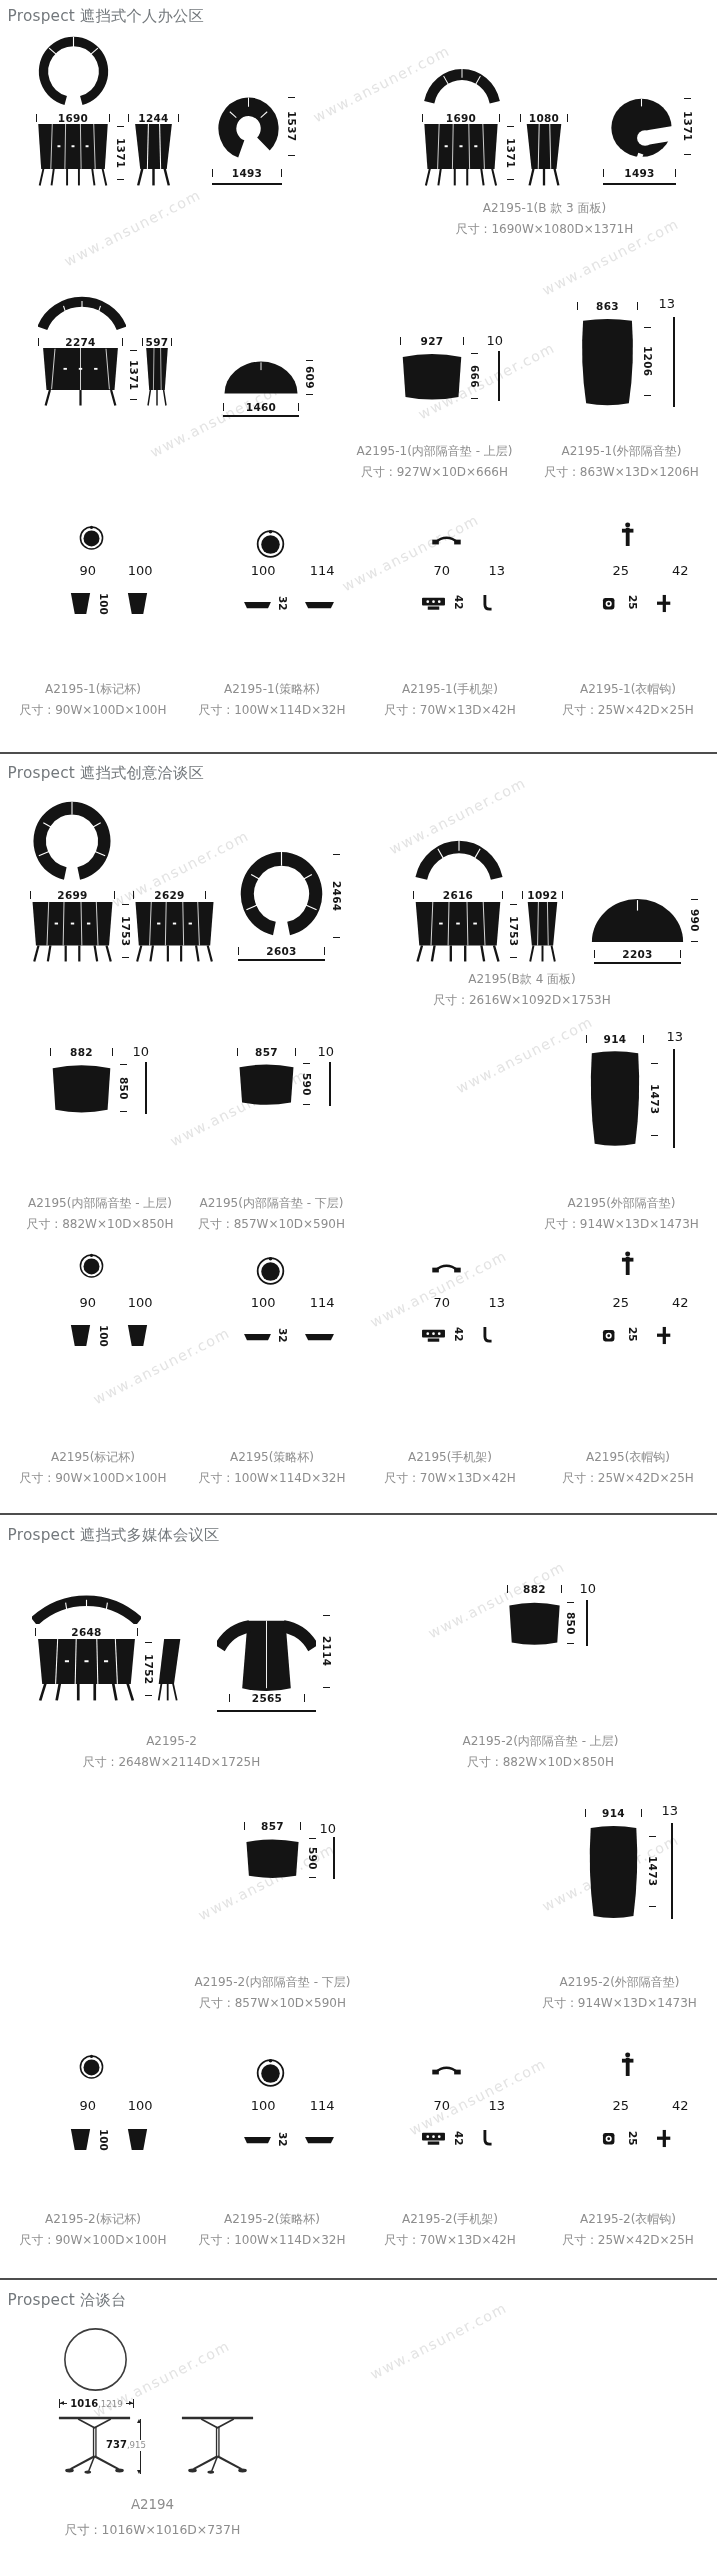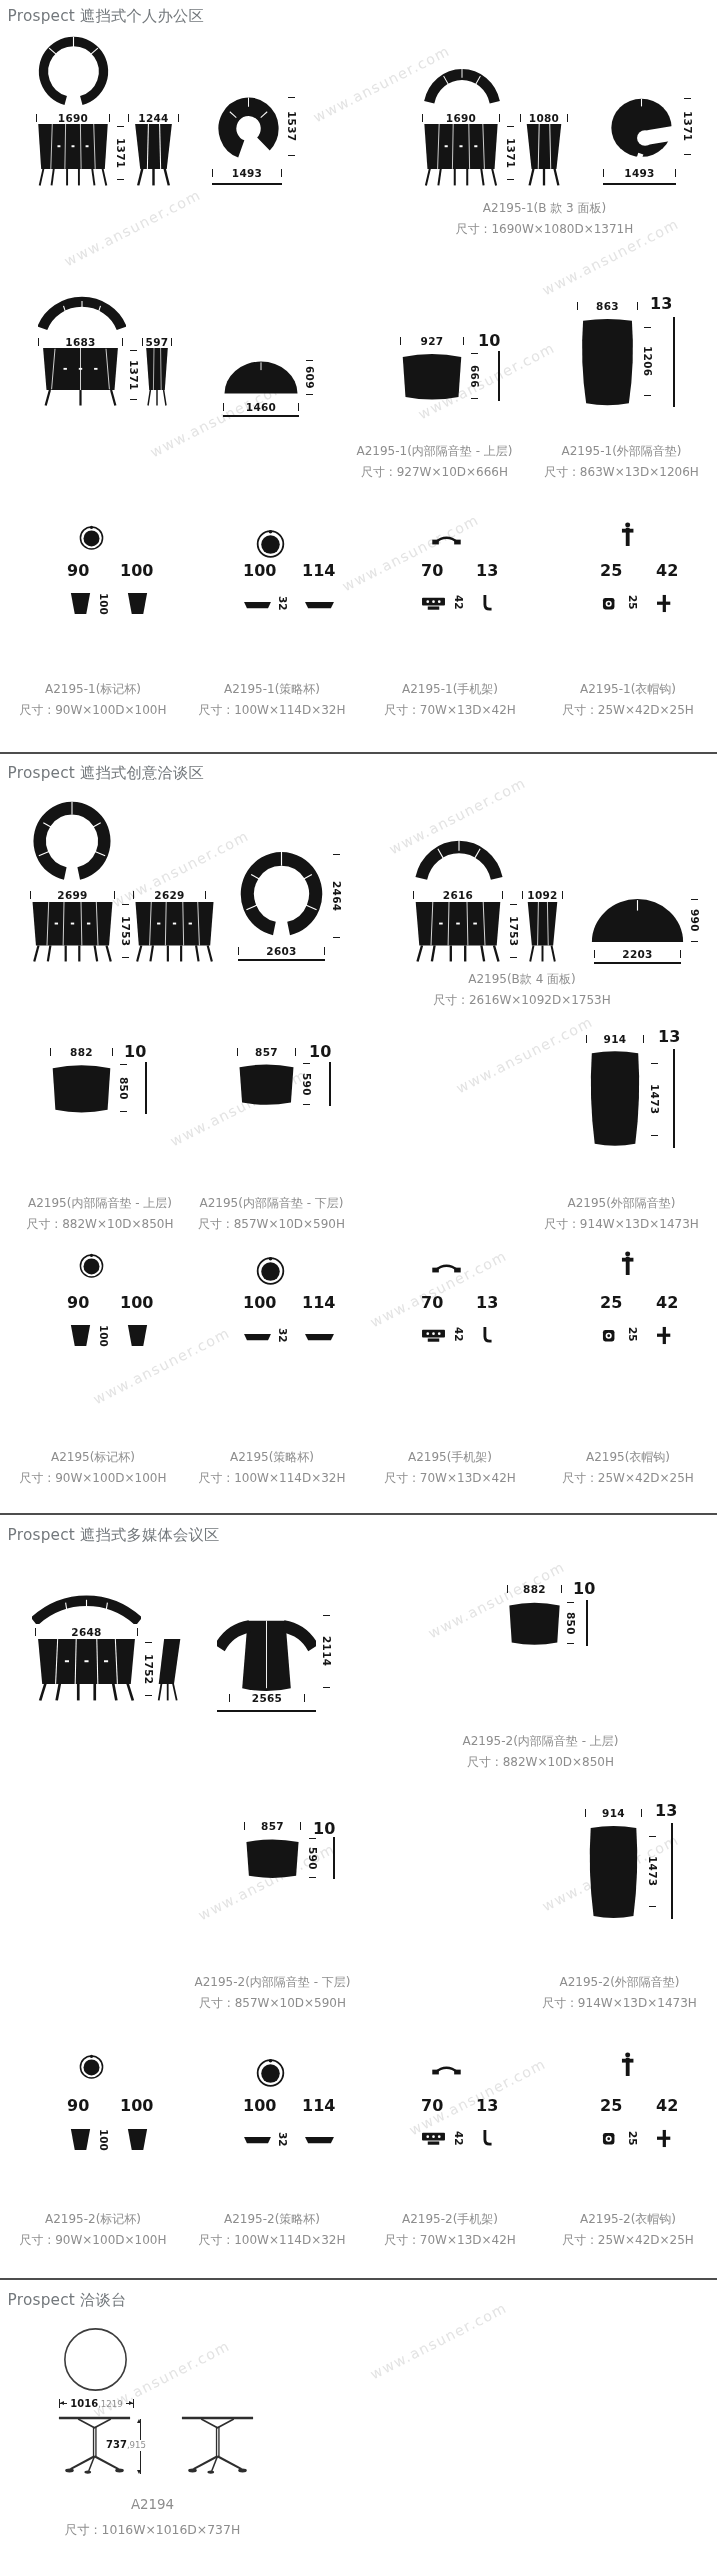--- a/index.html
+++ b/index.html
@@ -8,21 +8,21 @@
   .sec-title{position:absolute;font-size:15.3px;color:#73787c;letter-spacing:0.2px;z-index:3;white-space:nowrap;}
   .divider{position:absolute;left:0;width:717px;height:1.9px;background:#4d4d4d;z-index:3;}
   .draw{position:absolute;z-index:2;overflow:visible;}
   .hdim{position:absolute;display:flex;align-items:center;height:11.5px;z-index:2;}
   .hdim i{display:block;width:1.3px;height:7.6px;background:#1a1a1a;}
   .hdim span{flex:1;text-align:center;font-size:10.5px;font-weight:600;color:#161616;line-height:10.5px;letter-spacing:0.3px;}
   .vdim{position:absolute;display:flex;flex-direction:column;align-items:center;width:13.4px;z-index:2;}
   .vdim i{display:block;height:1.3px;width:7.6px;background:#1a1a1a;}
   .vdim span{flex:1;writing-mode:vertical-rl;text-align:center;font-size:10.5px;font-weight:600;color:#161616;letter-spacing:0.3px;}
   .vnum{position:absolute;writing-mode:vertical-rl;text-align:center;font-size:10.5px;font-weight:600;color:#161616;z-index:2;}
-  .pnum{position:absolute;font-size:16px;font-weight:700;color:#161616;text-align:left;z-index:2;line-height:11.5px;}
+  .pnum{position:absolute;font-size:13px;font-weight:400;color:#161616;text-align:right;z-index:2;line-height:11.5px;}
   .vline{position:absolute;width:1.9px;background:#141414;z-index:2;}
   .uline{position:absolute;height:1.9px;background:#141414;z-index:2;}
   .cap{position:absolute;text-align:center;z-index:3;color:#8d8d8d;font-size:12px;line-height:21px;white-space:nowrap;}
   .wm{position:absolute;z-index:1;color:#e3e3e3;font-size:14.3px;transform:rotate(-27deg);white-space:nowrap;letter-spacing:1.4px;}
   .adim{position:absolute;display:flex;align-items:center;z-index:2;}
   .adim .tk{width:1.3px;height:8.6px;background:#222;}
   .adim .ln{flex:1;height:1.4px;background:#222;position:relative;min-width:5.7px;}
   .adim .ln.l::before{content:"";position:absolute;left:0;top:-2.4px;border-top:2.9px solid transparent;border-bottom:2.9px solid transparent;border-right:4.8px solid #222;}
   .adim .ln.r::after{content:"";position:absolute;right:0;top:-2.4px;border-top:2.9px solid transparent;border-bottom:2.9px solid transparent;border-left:4.8px solid #222;}
   .adim .tx{padding:0 2.9px;font-size:10px;font-weight:700;color:#161616;white-space:nowrap;line-height:10.5px;}
@@ -333,21 +333,21 @@
   <div class="cap" style="left:449px;top:198px;width:191px">
       <div>A2195-1(B 款 3 面板)</div>
       <div>尺寸 : 1690W×1080D×1371H</div>
     </div>
 
   <svg class="draw" style="left:38px;top:290px;width:88px;height:42px" viewBox="0 0 100 50" preserveAspectRatio="none">
       <use href="#band"></use>
     </svg>
   <div class="hdim" style="left:38px;top:336px;width:85px">
       <i></i>
-      <span>1683</span>
+      <span>2274</span>
       <i></i>
     </div>
   <svg class="draw" style="left:38px;top:348px;width:85px;height:59px" viewBox="0 0 100 80" preserveAspectRatio="none">
       <use href="#front2"></use>
     </svg>
   <div class="vdim" style="left:127px;top:350px;height:50px">
       <i></i>
       <span>1371</span>
       <i></i>
     </div>
@@ -724,20 +724,24 @@
       <i></i>
       <span>2114</span>
       <i></i>
     </div>
   <div class="hdim" style="left:229px;top:1692px;width:76px">
       <i></i>
       <span>2565</span>
       <i></i>
     </div>
   <div class="uline" style="left:217px;top:1710px;width:99px"></div>
+  <div class="cap" style="left:76px;top:1731px;width:191px">
+      <div>A2195-2</div>
+      <div>尺寸 : 2648W×2114D×1725H</div>
+    </div>
 
   <div class="hdim" style="left:507px;top:1583px;width:55px">
       <i></i>
       <span>882</span>
       <i></i>
     </div>
   <div class="pnum" style="left:573px;top:1583px;width:23px">10</div>
   <svg class="draw" style="left:507px;top:1599px;width:55px;height:48px" viewBox="0 0 70 52" preserveAspectRatio="none">
       <use href="#padW"></use>
     </svg>

